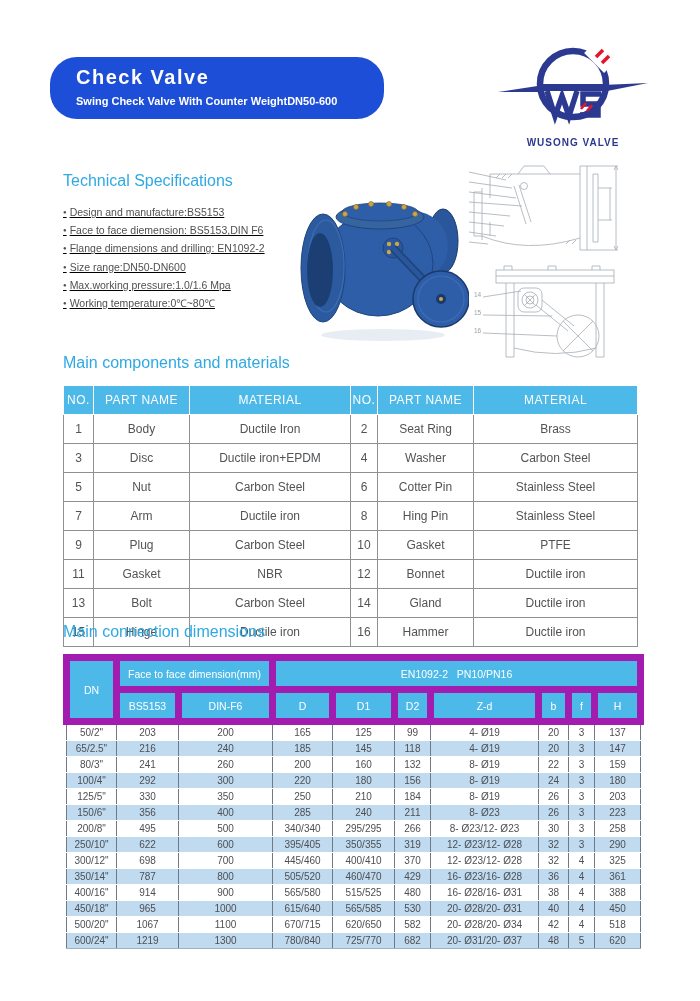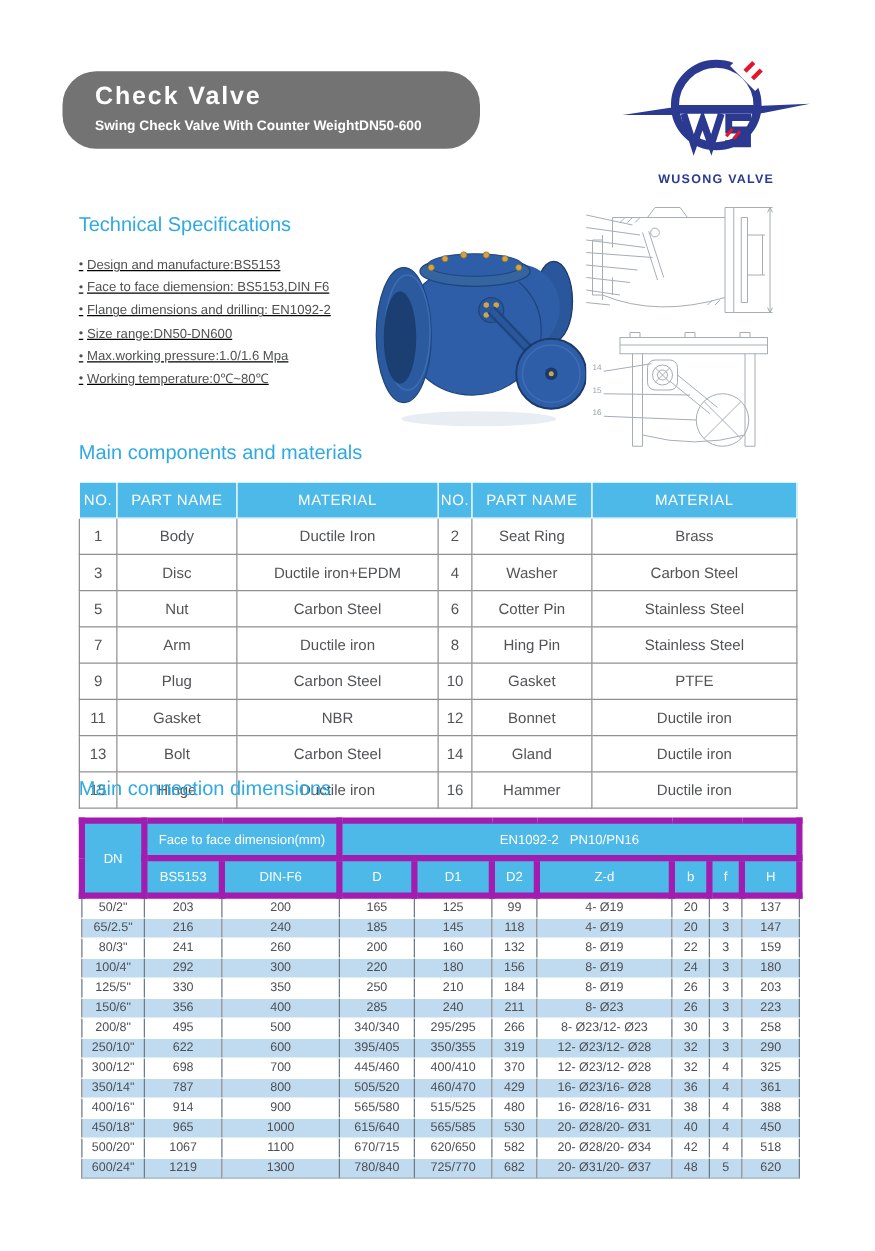--- a/index.html
+++ b/index.html
@@ -4,21 +4,21 @@
 <style>
   html,body { margin:0; padding:0; background:#ffffff; }
   .page {
     position:relative; width:700px; height:1001px; background:#ffffff;
     font-family:"Liberation Sans", sans-serif; overflow:hidden;
   }
 
   
   .banner {
     position:absolute; left:50px; top:57px; width:334px; height:62px;
-    background:#737373; color:#ffffff; box-sizing:border-box; padding:9px 0 0 26px;border-radius:27px;
+    background:#1d4ed8; color:#ffffff; box-sizing:border-box; padding:9px 0 0 26px;border-radius:27px;
   }
   .banner-title { font-size:20px; font-weight:bold; letter-spacing:1.5px; }
   .banner-sub   { font-size:11px; font-weight:bold; margin-top:6px; display:flex; white-space:nowrap; }
 
   
   .logo { position:absolute; left:497px; top:36px; width:152px; text-align:center; }
   .brand-name { color:#2b3990; font-weight:bold; font-size:10px; letter-spacing:1px; margin-top:1px; }
 
   
   .section { position:absolute; }
@@ -45,21 +45,21 @@
   }
   .components td {
     border:1px solid #8e9194; text-align:center; font-size:12px; color:#515356; height:26px;
   }
 
   
   .dimensions { left:63px; top:623px; }
   .dimensions table { width:574px; margin-top:13px; }
   .dimensions th {
     background:#4cb9e9; color:#ffffff; font-weight:normal; font-size:10.5px;
-    height:23px; border:5px solid #a21caf;
+    height:23px; border:7px solid #a21caf;
   }
   .dimensions th.pre { white-space:pre; }
   .dimensions td {
     text-align:center; font-size:10px; color:#4d4f52; height:13px;
     border-left:1px solid #6e7b87; border-right:1px solid #6e7b87;
     border-top:1px solid #ffffff; border-bottom:1px solid #ffffff;
     white-space:nowrap; overflow:hidden;
   }
   .dimensions tr.alt td { background:#c0dbf0; }
   .dimensions tbody tr:last-child td { border-bottom:1px solid #9fb0bf; }

